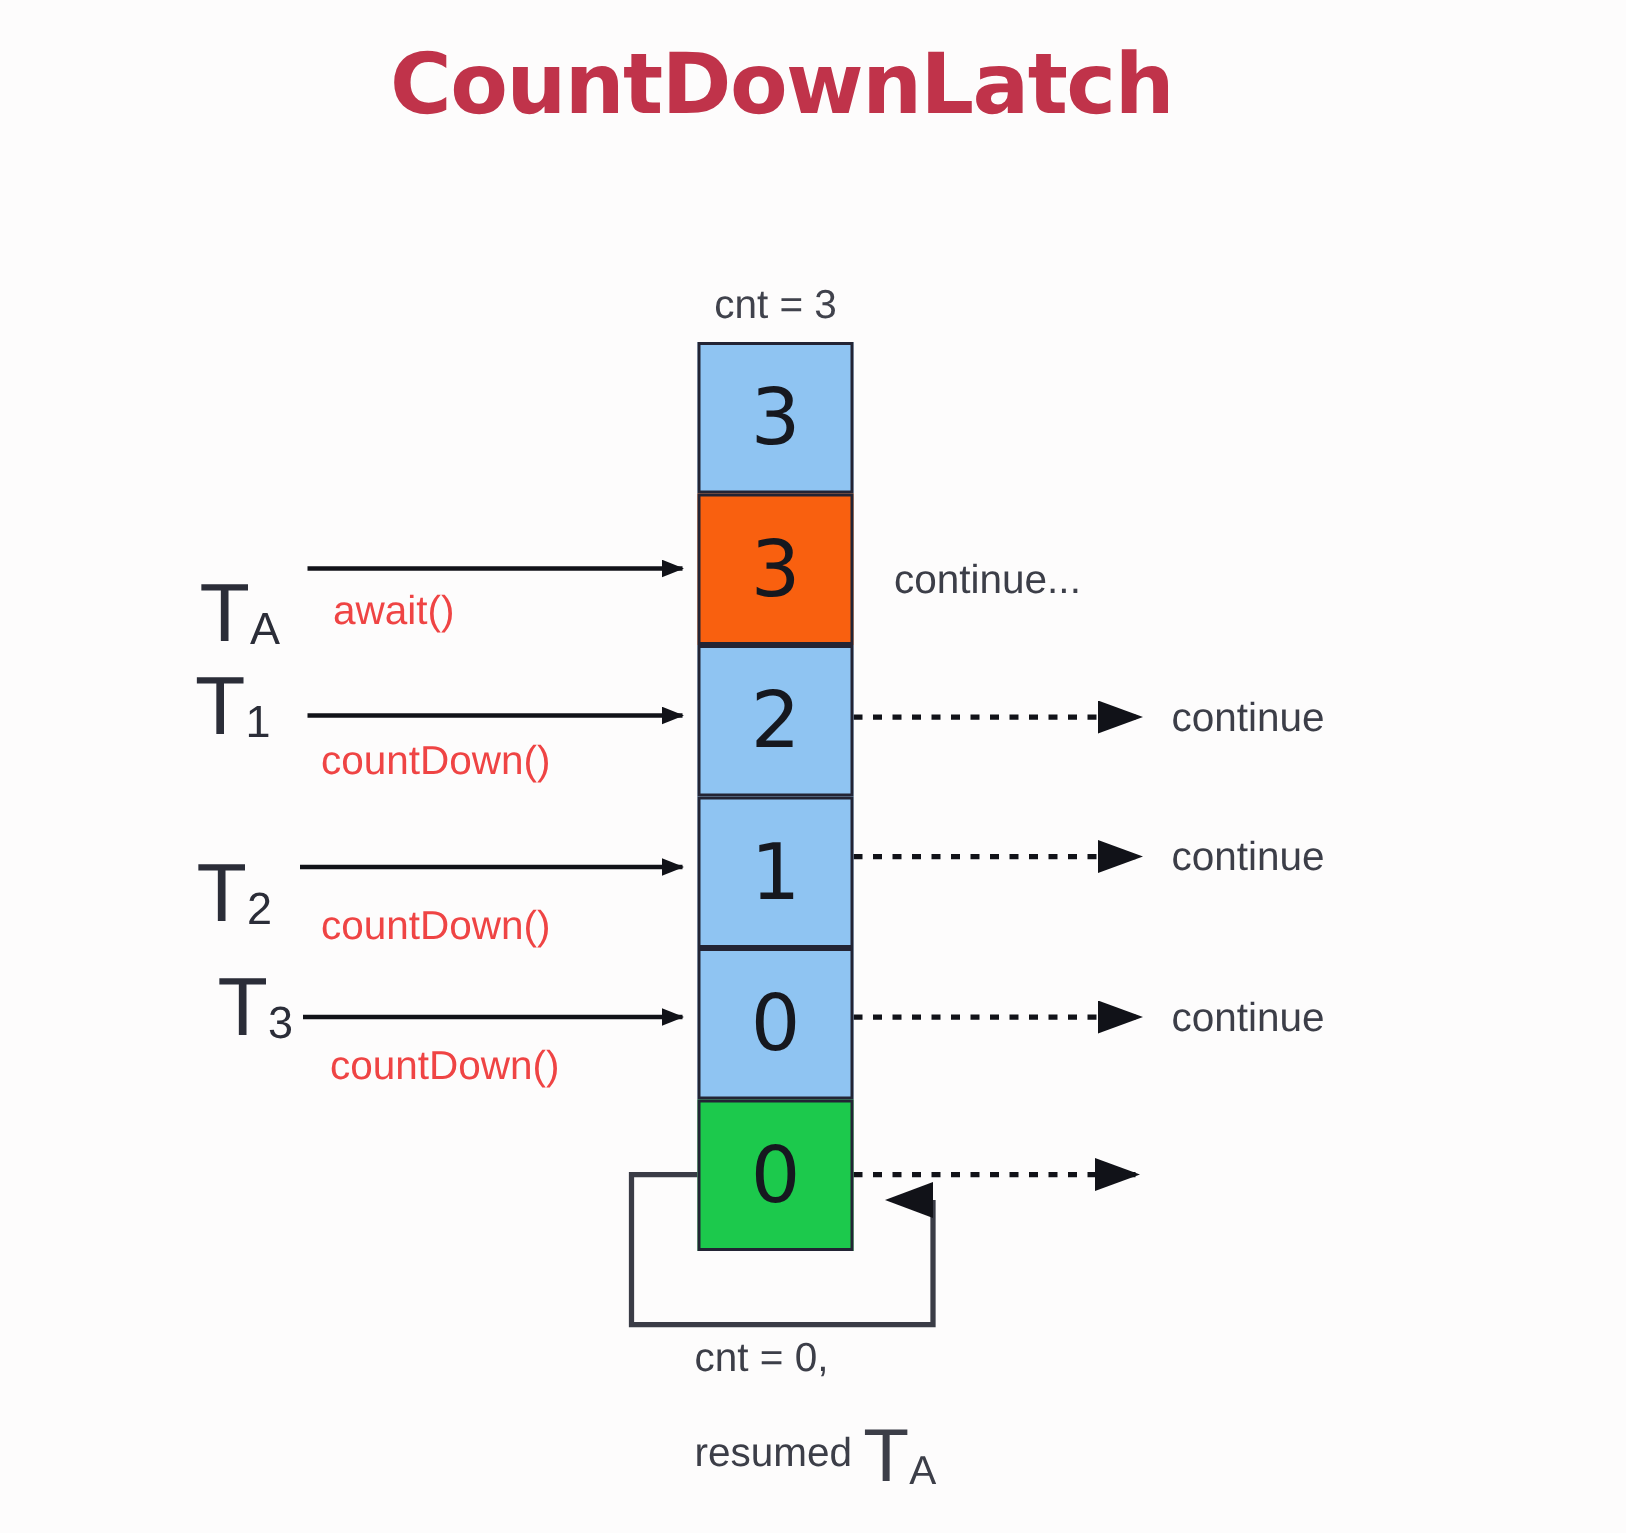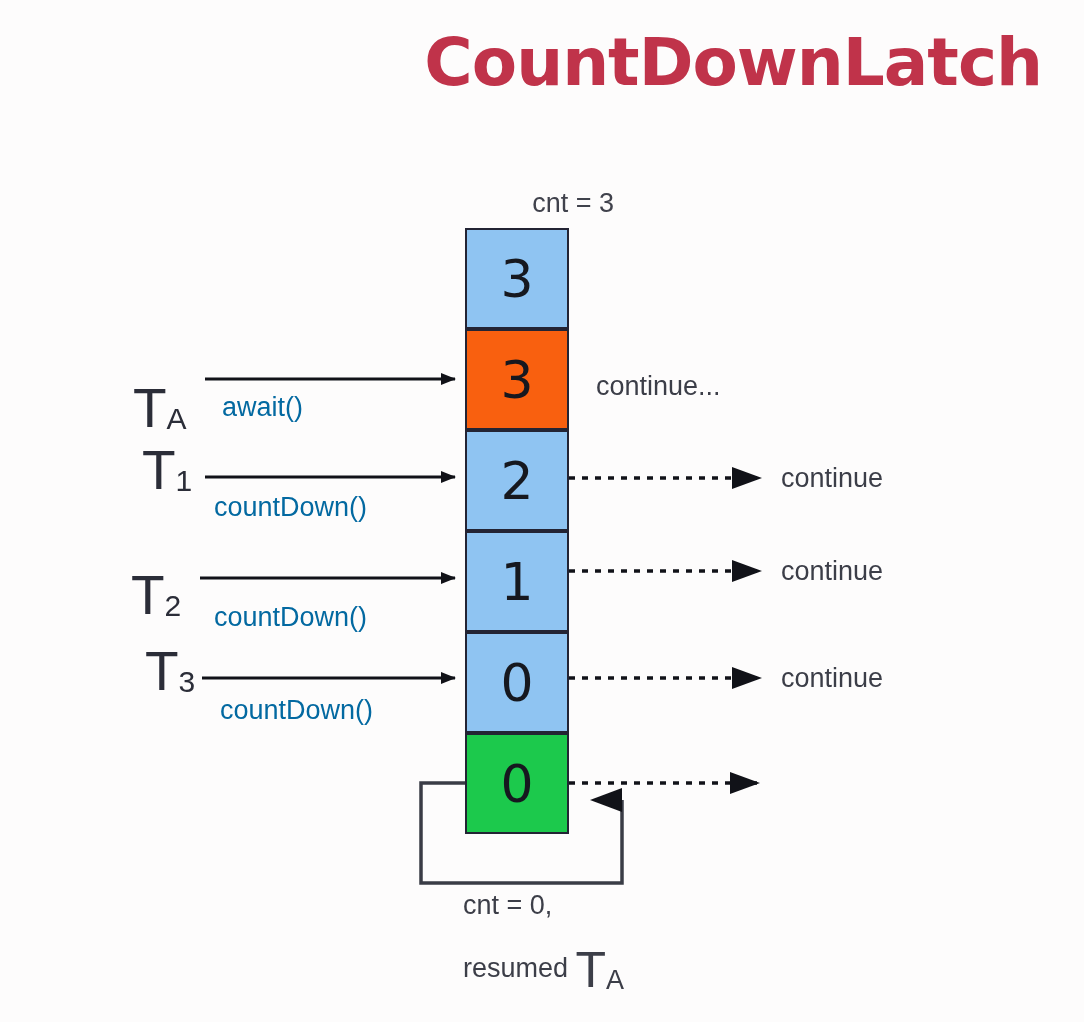--- a/index.html
+++ b/index.html
@@ -13,24 +13,24 @@
     height: 1022px;
     background: #fdfcfc;
     overflow: hidden;
     font-family: "Liberation Sans", sans-serif;
   }
   #title {
     position: absolute;
     left: 0;
     top: 24px;
     width: 1042px;
-    text-align: right;
+    text-align: center;
     font-family: "DejaVu Sans", sans-serif;
     font-weight: bold;
-    font-size: 66px;
+    font-size: 56px;
     letter-spacing: -1px;
     color: #c0334a;
     white-space: nowrap;
   }
   svg#diagram {
     position: absolute;
     left: 0;
     top: 0;
   }
   .stack-cell {
@@ -45,21 +45,21 @@
     font-family: "DejaVu Sans", sans-serif;
     font-size: 52px;
     color: #16181f;
     line-height: 1;
   }
   .cnt-top-label {
     position: absolute;
     left: 420px;
     top: 188px;
     width: 194px;
-    text-align: right;
+    text-align: center;
     font-size: 27px;
     color: #40424c;
     font-family: "Liberation Sans", sans-serif;
   }
   .thread-label {
     position: absolute;
     font-family: "Liberation Sans", sans-serif;
     color: #2b2d38;
     white-space: nowrap;
   }
@@ -67,21 +67,21 @@
     font-size: 55px;
     line-height: 1;
   }
   .thread-label .sub {
     font-size: 30px;
     vertical-align: -2px;
   }
   .method-label {
     position: absolute;
     font-size: 27px;
-    color: #0369a1;
+    color: #ef4444;
     white-space: nowrap;
     font-family: "Liberation Sans", sans-serif;
   }
   .right-label {
     position: absolute;
     font-size: 27px;
     color: #3c3e48;
     white-space: nowrap;
     font-family: "Liberation Sans", sans-serif;
   }
@@ -161,21 +161,21 @@
   <div class="stack-cell" style="left:465px; top:430px; background:#8fc4f2;">2</div>
   <div class="stack-cell" style="left:465px; top:531px; background:#8fc4f2;">1</div>
   <div class="stack-cell" style="left:465px; top:632px; background:#8fc4f2;">0</div>
   <div class="stack-cell" style="left:465px; top:733px; background:#1cc94c;">0</div>
 
   <div class="thread-label" style="left:133px; top:345px;margin-top:36px;">
     <span class="big">T</span><span class="sub">A</span>
   </div>
   <div class="method-label" style="left:222px; top:392px;">await()</div>
 
-  <div class="thread-label" style="left:142px; top:443px;">
+  <div class="thread-label" style="left:130px; top:443px;">
     <span class="big">T</span><span class="sub">1</span>
   </div>
   <div class="method-label" style="left:214px; top:492px;">countDown()</div>
 
   <div class="thread-label" style="left:131px; top:568px;">
     <span class="big">T</span><span class="sub">2</span>
   </div>
   <div class="method-label" style="left:214px; top:602px;">countDown()</div>
 
   <div class="thread-label" style="left:133px; top:644px;margin-left:12px;">

